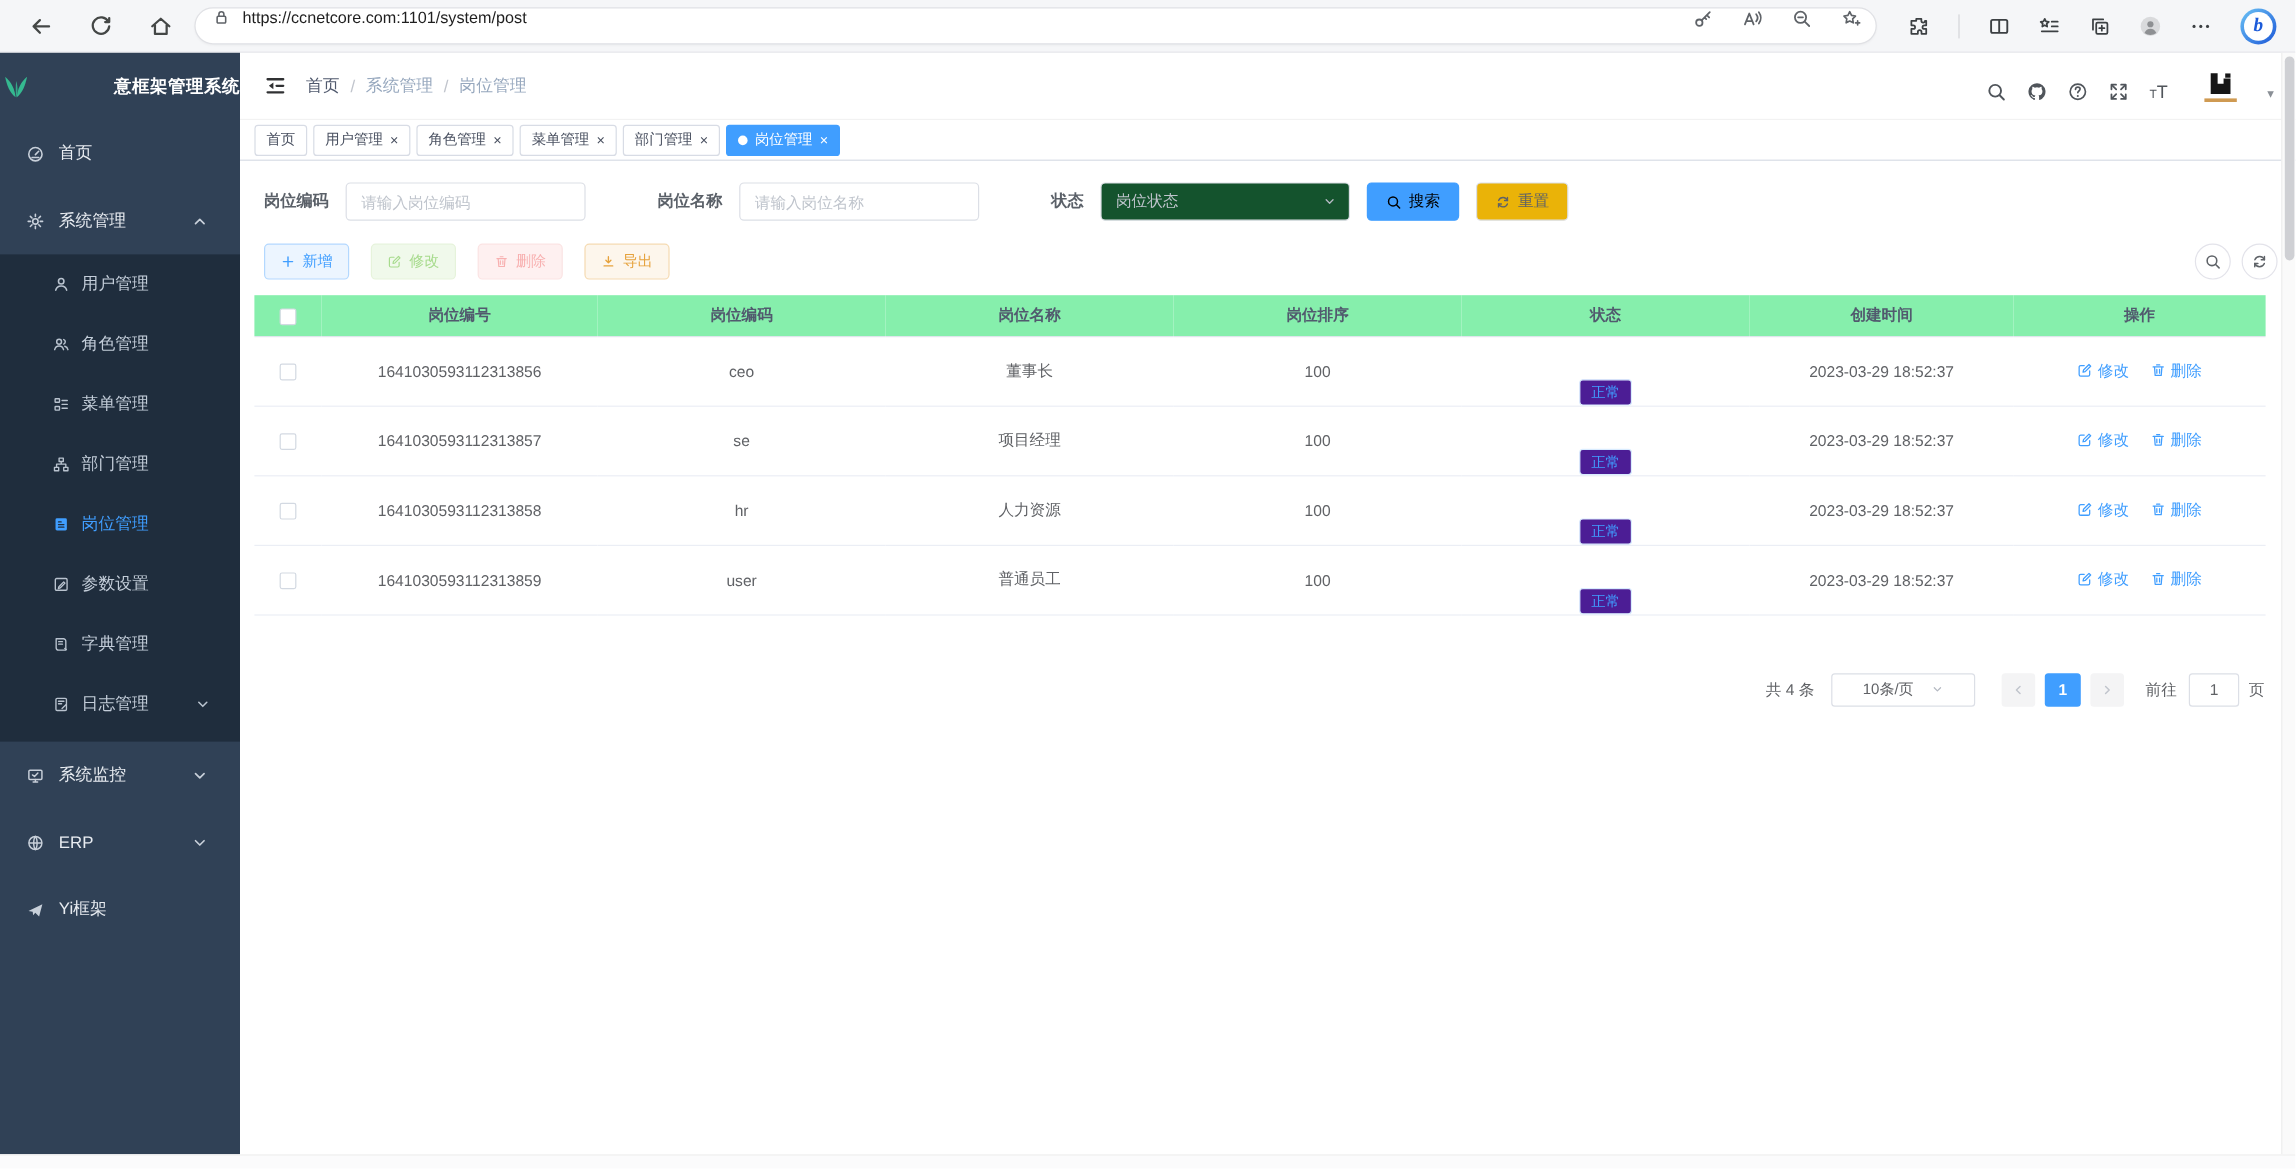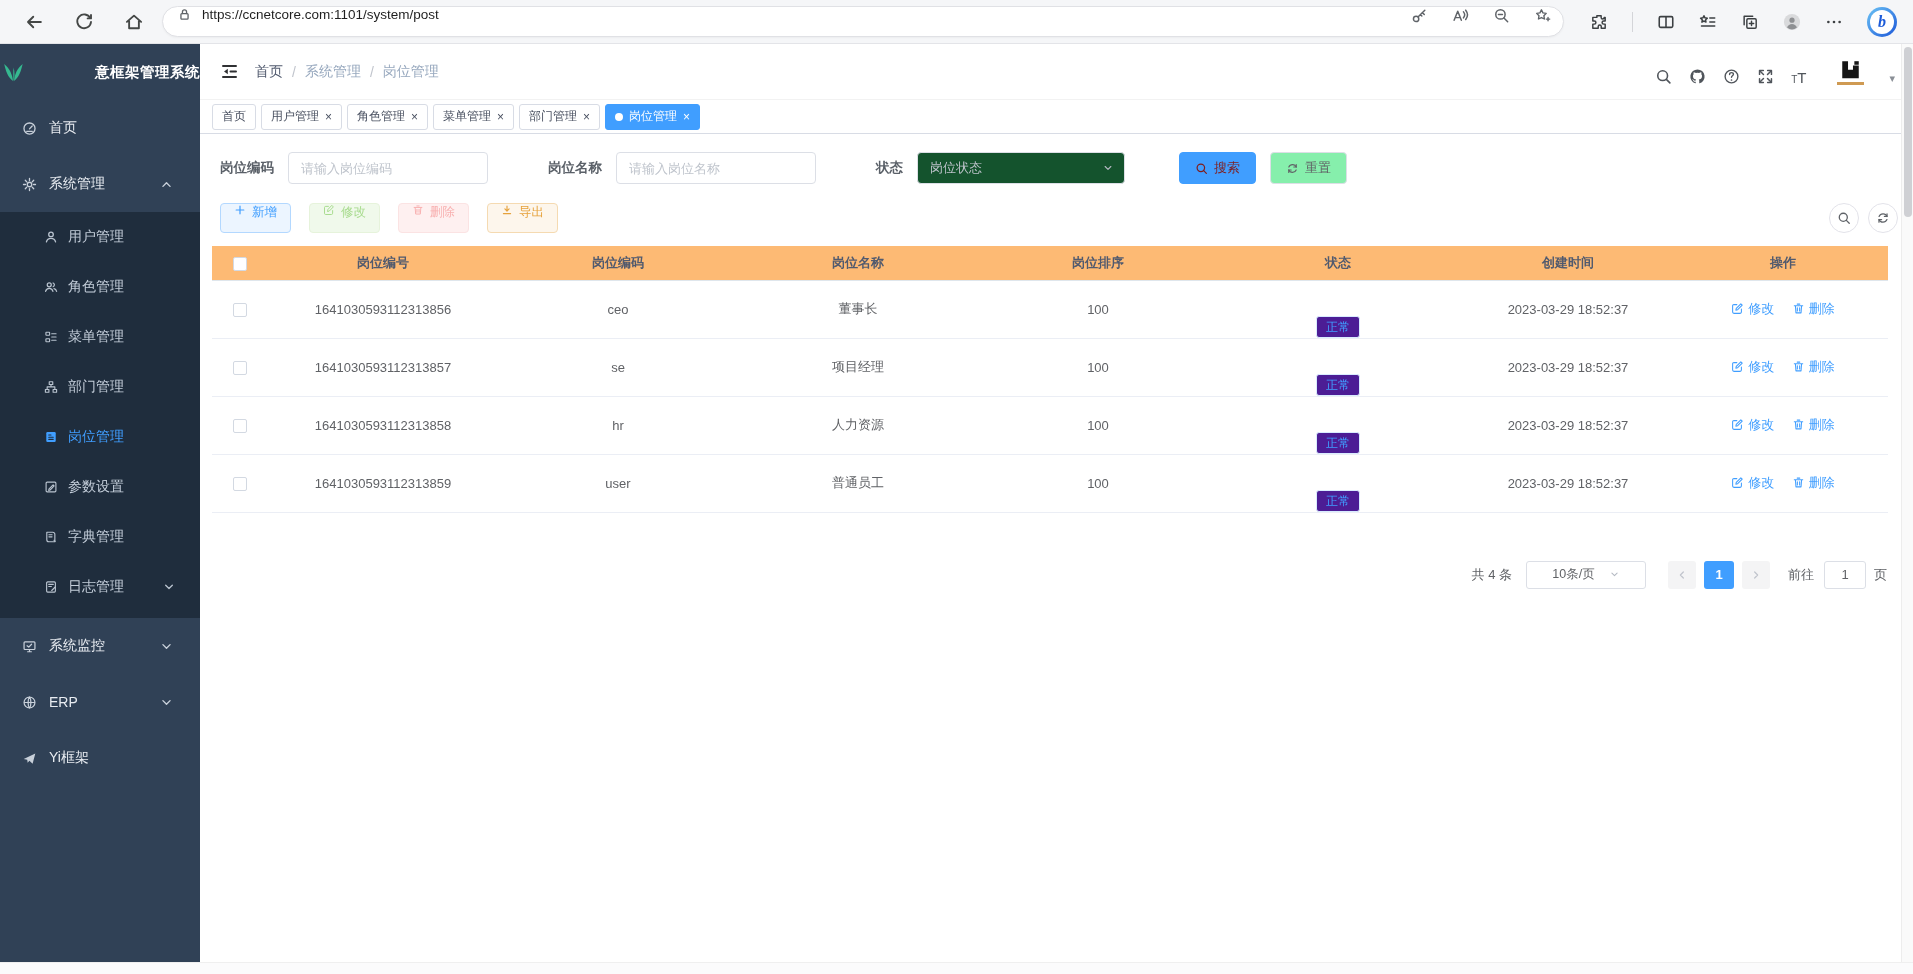--- a/index.html
+++ b/index.html
@@ -71,36 +71,36 @@
   .filter { display:flex; align-items:center; height:44px; margin-top:12px; padding-left:20px; }
   .fgroup { display:flex; align-items:center; margin-right:60px; }
   .flabel { font-size:13.5px; font-weight:bold; color:#5a6068; margin-right:14px; white-space:nowrap; }
   .finput { width:200px; height:32px; border:1px solid #dcdfe6; border-radius:4px; padding:0 12px; font-size:13px; color:#606266; outline:none; font-family:inherit; }
   .finput::placeholder { color:#bfc4cc; }
   .fselect { width:208px; height:32px; border:1px solid #dcdfe6; border-radius:4px; padding:0 10px 0 12px; display:flex; align-items:center; cursor:pointer; background:#14532d; }
   .fselect .ph { flex:1; font-size:13px; color:#bfc4cc; }
   .fselect .ic { width:12px; height:12px; color:#b4b9c2; }
   .btn { display:inline-flex; align-items:center; justify-content:center; gap:6px; height:32px; padding:0 15px; border-radius:4px; font-size:13px; cursor:pointer; border:1px solid transparent; white-space:nowrap; }
   .btn .ic { width:13px; height:13px; }
-  .btn-primary { background:#409eff; border-color:#409eff; color:#7f1d1d; margin-left:54px; }
-  .btn-plain { background:#86efac; border-color:#dcdfe6; color:#606266; margin-left:14px; }
+  .btn-primary { background:#409eff; border-color:#409eff; color:#000000; margin-left:14px; }
+  .btn-plain { background:#eab308; border-color:#dcdfe6; color:#606266; margin-left:14px; }
 
   .toolbar { display:flex; align-items:center; height:36px; margin-top:10px; padding:0 15px 0 20px; }
-  .tbtn { display:inline-flex; align-items:flex-start; gap:6px; height:30px; padding:0 13px; border-radius:4px; font-size:12.5px; margin-right:18px; cursor:pointer; border:1px solid; }
+  .tbtn { display:inline-flex; align-items:center; gap:6px; height:30px; padding:0 13px; border-radius:4px; font-size:12.5px; margin-right:18px; cursor:pointer; border:1px solid; }
   .tbtn .ic { width:12px; height:12px; }
   .tbtn-add { background:#ecf5ff; border-color:#b3d8ff; color:#409eff; }
   .tbtn-edit { background:#f0f9eb; border-color:#e6f3db; color:#a7db8d; cursor:not-allowed; }
   .tbtn-del { background:#fef0f0; border-color:#fbe3e3; color:#f8b0b0; cursor:not-allowed; }
   .tbtn-exp { background:#fdf6ec; border-color:#f5dab1; color:#e6a23c; }
   .tool-right { margin-left:auto; display:flex; align-items:center; gap:9px; }
   .circ { width:30px; height:30px; border-radius:50%; border:1px solid #e3e3ea; background:#fff; display:flex; align-items:center; justify-content:center; color:#5f6368; cursor:pointer; }
   .circ .ic { width:14px; height:14px; }
 
   table.grid { border-collapse:collapse; table-layout:fixed; width:1676px; margin:10px 12px 0; font-size:13px; }
-  .grid th { height:34px; background:#fdba74; color:#515a6e; font-weight:bold; text-align:center; border-bottom:1px solid #dfe6ec; }
+  .grid th { height:34px; background:#86efac; color:#515a6e; font-weight:bold; text-align:center; border-bottom:1px solid #dfe6ec; }
   .grid td { height:48px; color:#606266; text-align:center; border-bottom:1px solid #ebeef5; }
   .cb { display:inline-block; width:14px; height:14px; border:1px solid #d3d9e2; border-radius:2px; background:#fff; cursor:pointer; vertical-align:middle; }
   .tag-normal { display:inline-block; padding:2px 9px; font-size:12px; line-height:16px; color:#409eff; background:#4c1d95; border:1px solid #d9ecff; border-radius:3px;margin-top:35px; }
   .op-link { display:inline-flex; align-items:center; gap:4px; color:#409eff; cursor:pointer; font-size:13px; }
   .op-link .ic { width:13px; height:13px; }
   .op-gap { display:inline-block; width:14px; }
 
   .pagination { display:flex; align-items:center; justify-content:flex-end; margin-top:48px; padding-right:26px; font-size:13px; color:#606266; }
   .pg-total { margin-right:14px; }
   .pg-size { width:120px; height:28px; border:1px solid #dcdfe6; border-radius:3px; display:flex; align-items:center; justify-content:center; gap:14px; font-size:12.5px; color:#606266; cursor:pointer; margin-right:22px; background:#fff; }

